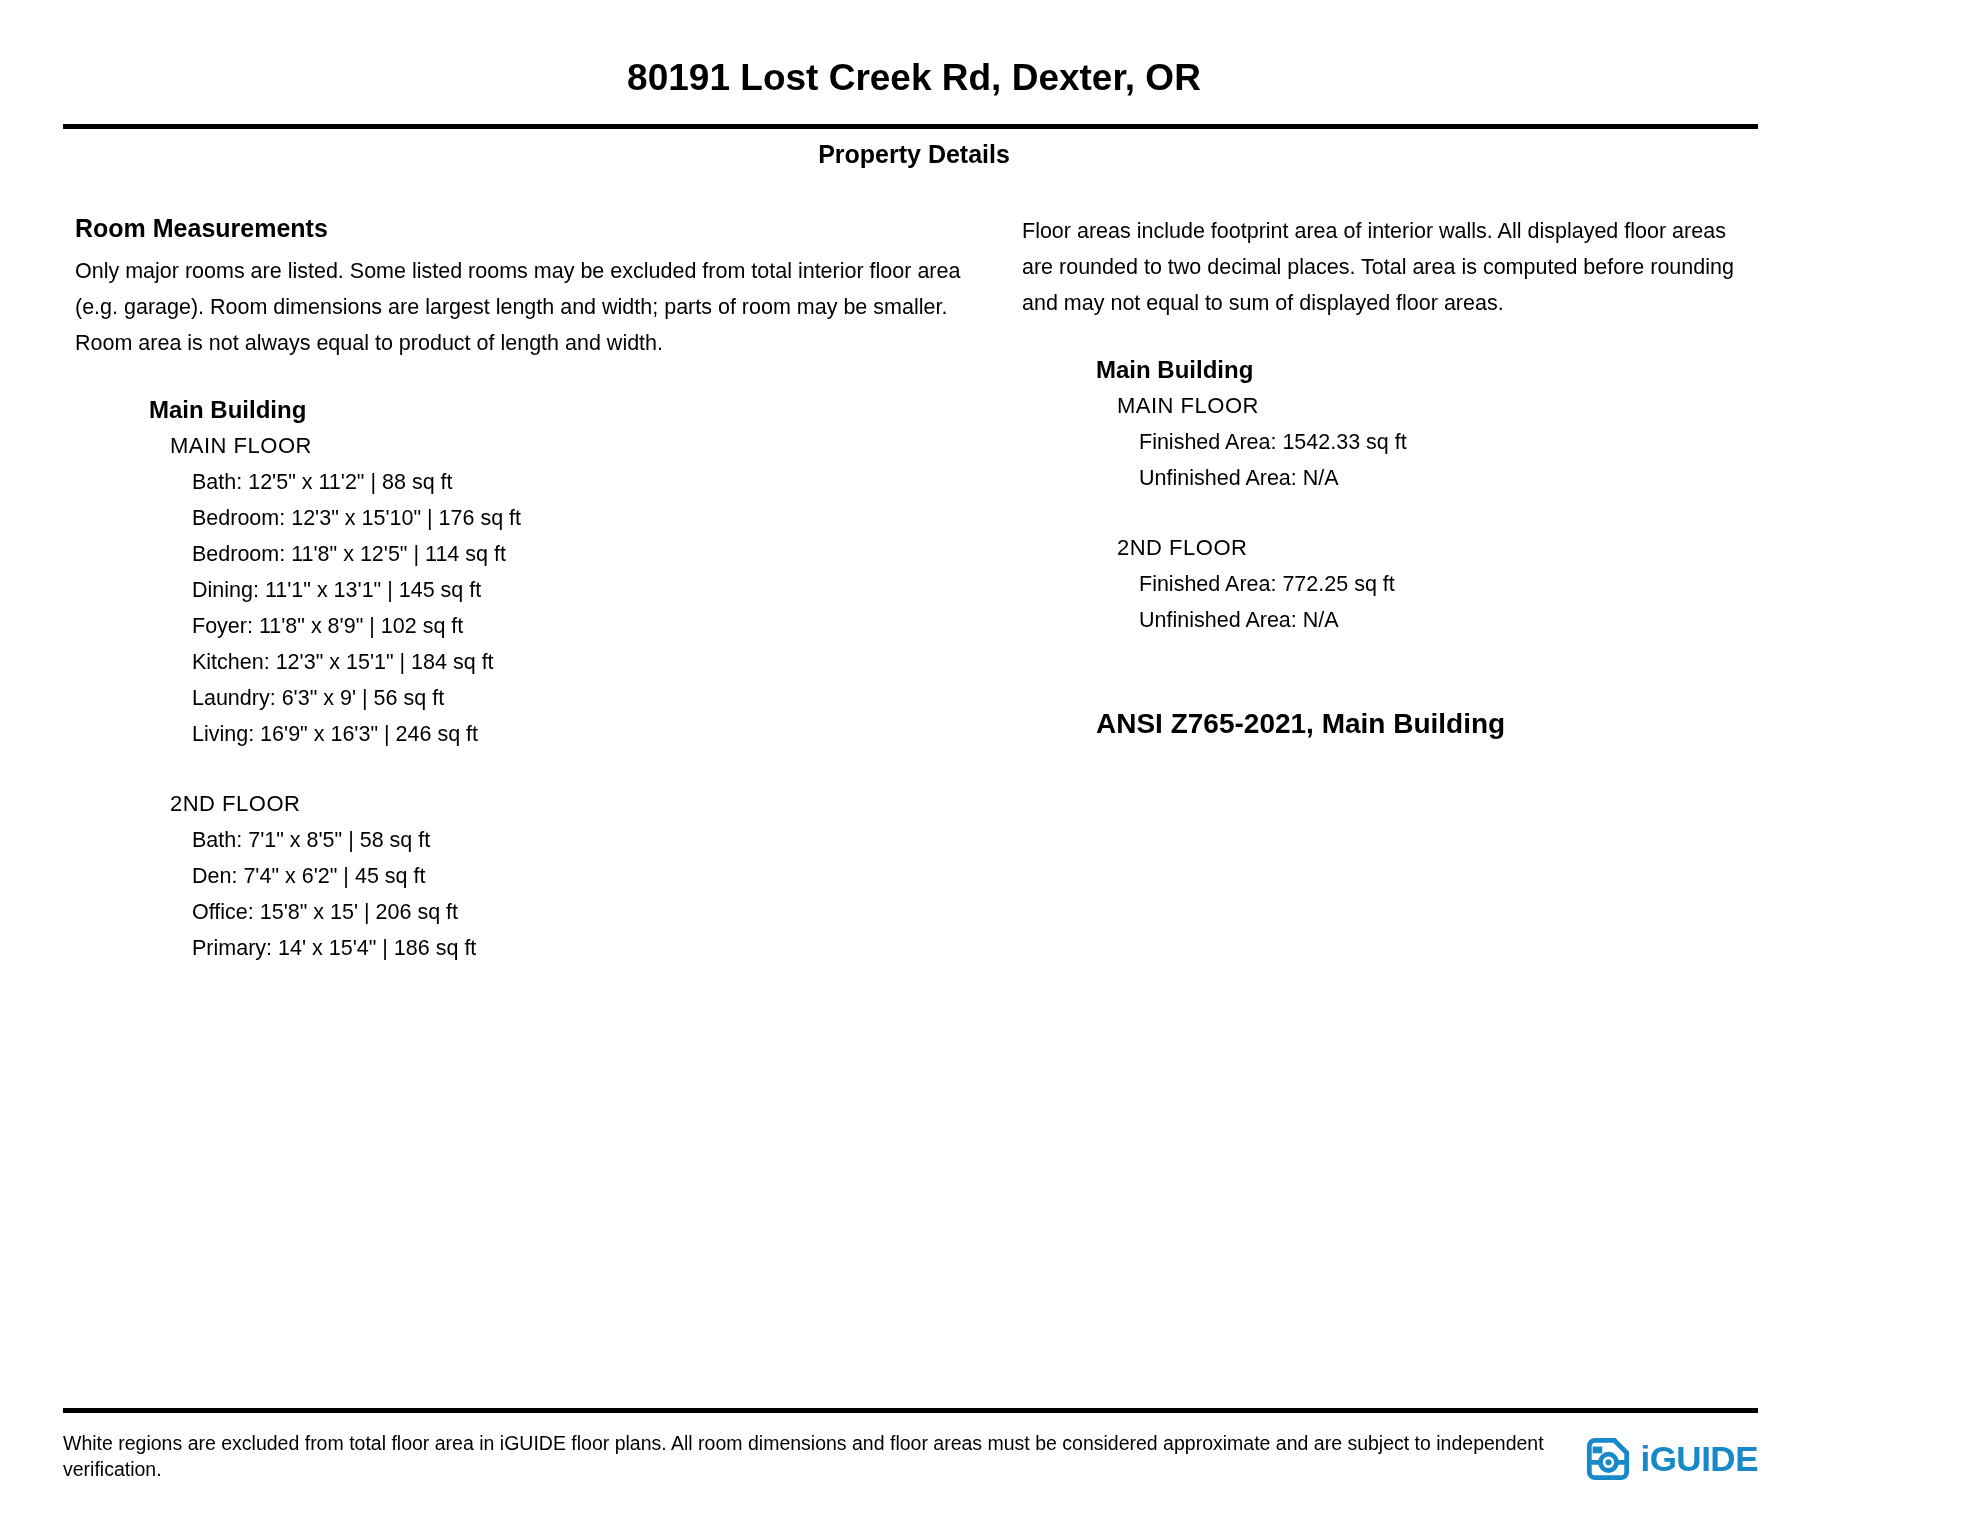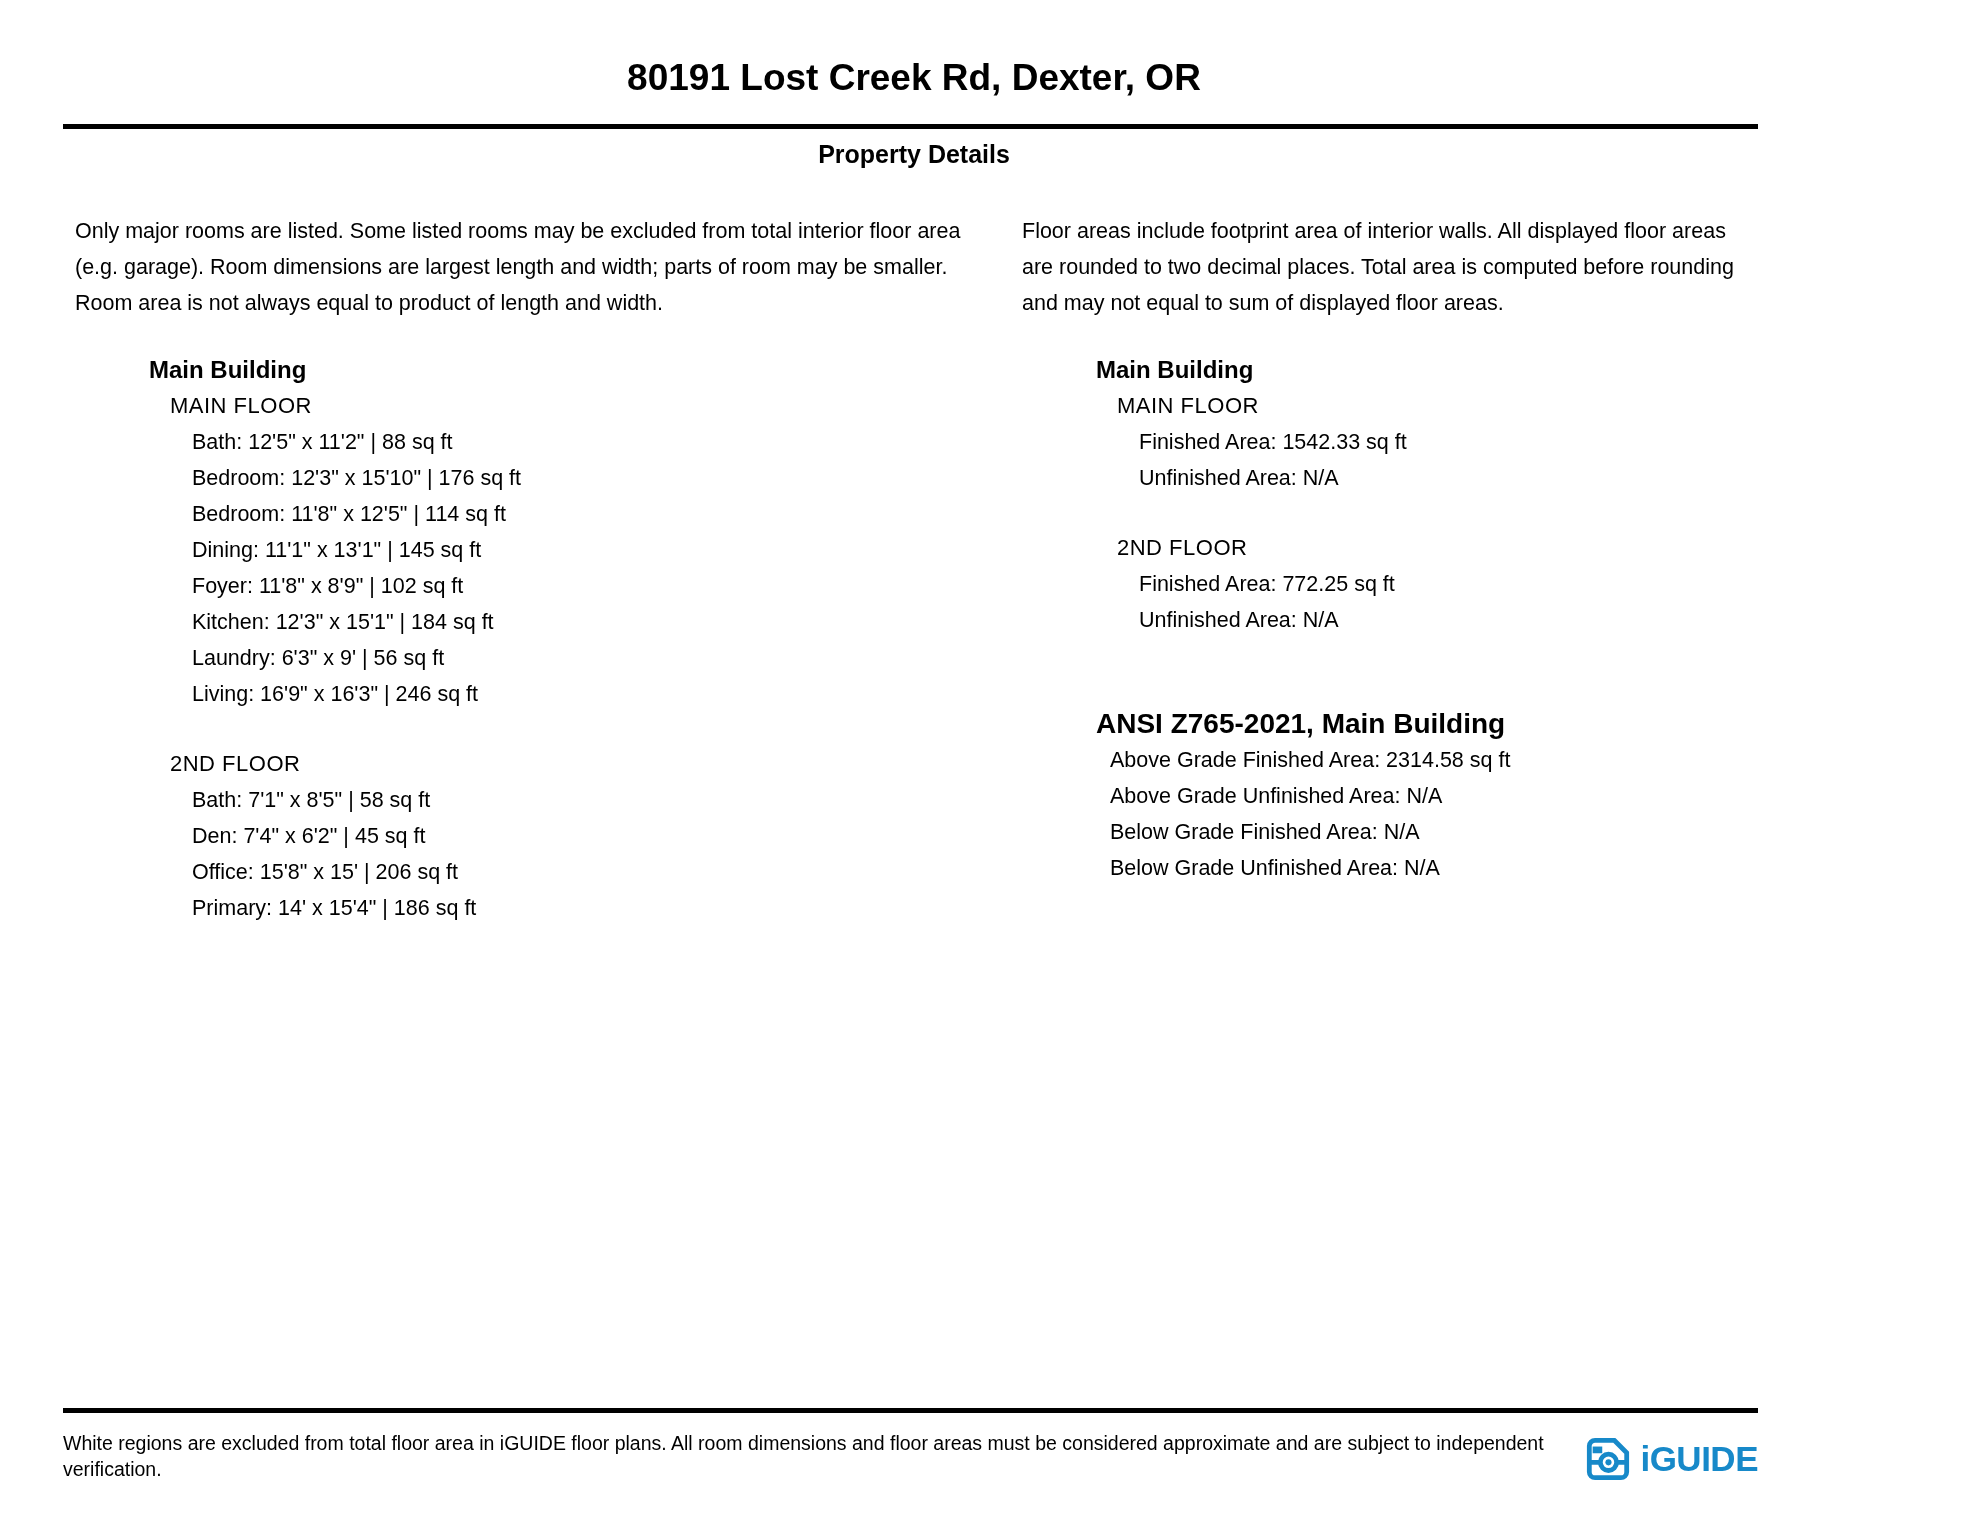--- a/index.html
+++ b/index.html
@@ -113,20 +113,21 @@
 
 <div class="page">
 
   <h1 class="page-title">80191 Lost Creek Rd, Dexter, OR</h1>
   <div class="header-rule"></div>
   <h2 class="page-subtitle">Property Details</h2>
 
   <div class="columns">
 
     <section class="col-left">
+      <h3 class="section-heading">Room Measurements</h3>
       <p class="section-description">Only major rooms are listed. Some listed rooms may be excluded from total interior floor area (e.g. garage). Room dimensions are largest length and width; parts of room may be smaller. Room area is not always equal to product of length and width.</p>
 
       <div class="building">
         <div class="building-name">Main Building</div>
 
         <div class="floor">
           <div class="floor-name">MAIN FLOOR</div>
           <div class="lines">
             <div class="line">Bath: 12'5" x 11'2" | 88 sq ft</div>
             <div class="line">Bedroom: 12'3" x 15'10" | 176 sq ft</div>
@@ -169,26 +170,20 @@
           <div class="floor-name">2ND FLOOR</div>
           <div class="lines">
             <div class="line">Finished Area: 772.25 sq ft</div>
             <div class="line">Unfinished Area: N/A</div>
           </div>
         </div>
       </div>
 
       <div class="ansi-block">
         <div class="ansi-heading">ANSI Z765-2021, Main Building</div>
-        <div class="lines">
-          <div class="line">Above Grade Finished Area: 2314.58 sq ft</div>
-          <div class="line">Above Grade Unfinished Area: N/A</div>
-          <div class="line">Below Grade Finished Area: N/A</div>
-          <div class="line">Below Grade Unfinished Area: N/A</div>
-        </div>
       </div>
     </section>
 
   </div>
 
   <footer class="footer">
     <div class="footer-disclaimer">White regions are excluded from total floor area in iGUIDE floor plans. All room dimensions and floor areas must be considered approximate and are subject to independent verification.</div>
     <div class="logo">
       <svg viewBox="0 0 48 48" fill="none" xmlns="http://www.w3.org/2000/svg">
         <path d="M 30.5 4.5 L 43.5 17.5 V 37.5 A 6 6 0 0 1 37.5 43.5 H 10.5 A 6 6 0 0 1 4.5 37.5 V 10.5 A 6 6 0 0 1 10.5 4.5 Z" stroke="currentColor" stroke-width="5"></path>

